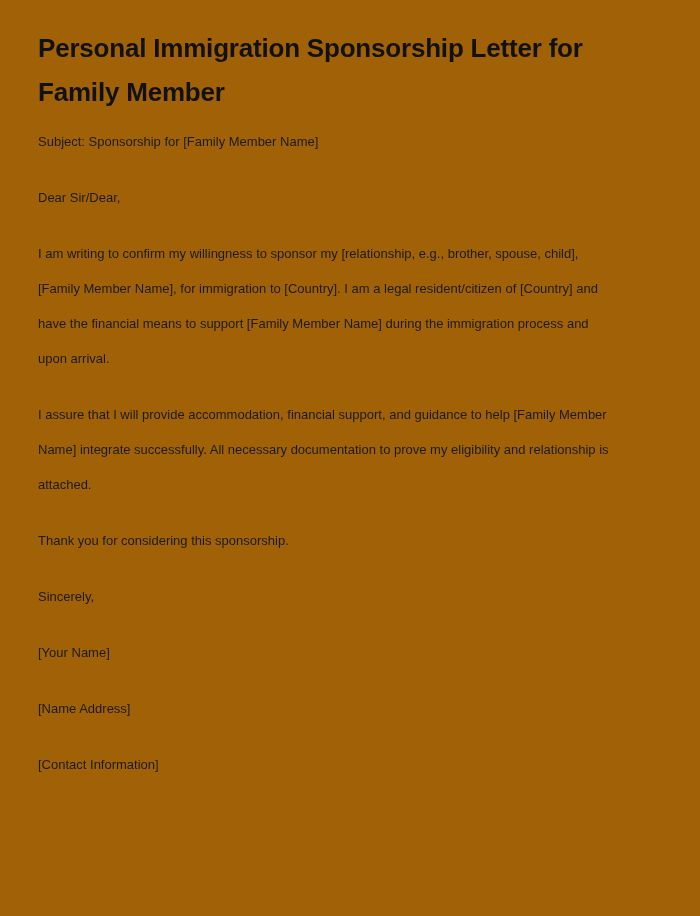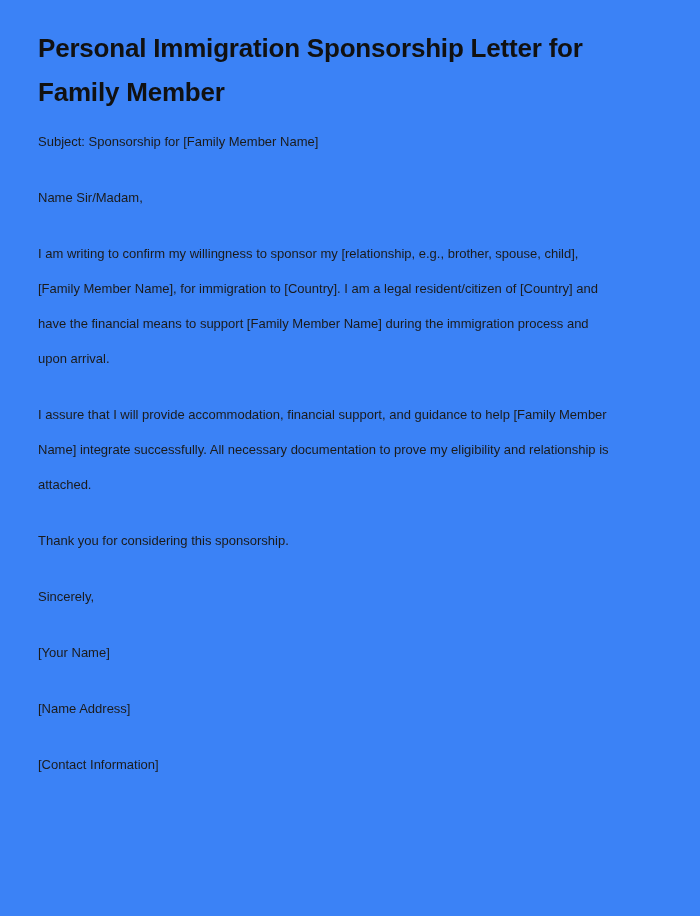--- a/index.html
+++ b/index.html
@@ -11,21 +11,21 @@
     width: 700px;
     height: 916px;
     background: #ffffff;
     font-family: "Liberation Sans", sans-serif;
     overflow: hidden;
   }
   .page {
     box-sizing: border-box;
     width: 700px;
     height: 916px;
-    background: #3b82f6;
+    background: #a16207;
     padding: 26px 80px 0 38px;
   }
   .doc-title {
     margin: 0 0 10px 0;
     padding: 0;
     font-size: 26px;
     line-height: 44px;
     font-weight: bold;
     color: #111111;
     letter-spacing: -0.2px;
@@ -52,21 +52,21 @@
 <body>
 
 <div class="page">
 
   <h1 class="doc-title">Personal Immigration Sponsorship Letter for Family Member</h1>
 
   <div class="body-block">
 
     <p class="para">Subject: Sponsorship for [Family Member Name]</p>
 
-    <p class="para">Name Sir/Madam,</p>
+    <p class="para">Dear Sir/Dear,</p>
 
     <p class="para">I am writing to confirm my willingness to sponsor my [relationship, e.g., brother, spouse, child], [Family Member Name], for immigration to [Country]. I am a legal resident/citizen of [Country] and have the financial means to support [Family Member Name] during the immigration process and upon arrival.</p>
 
     <p class="para">I assure that I will provide accommodation, financial support, and guidance to help [Family Member Name] integrate successfully. All necessary documentation to prove my eligibility and relationship is attached.</p>
 
     <p class="para">Thank you for considering this sponsorship.</p>
 
     <p class="para">Sincerely,</p>
 
     <p class="para">[Your Name]</p>

